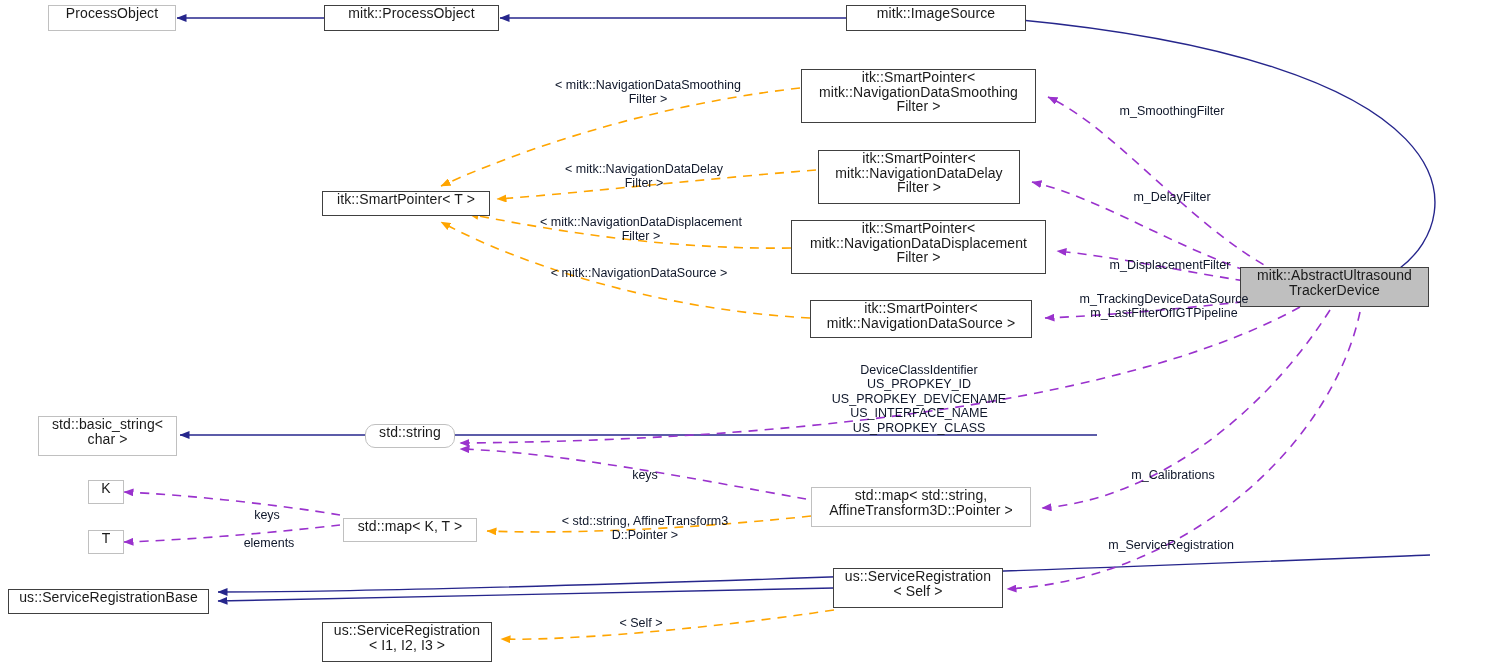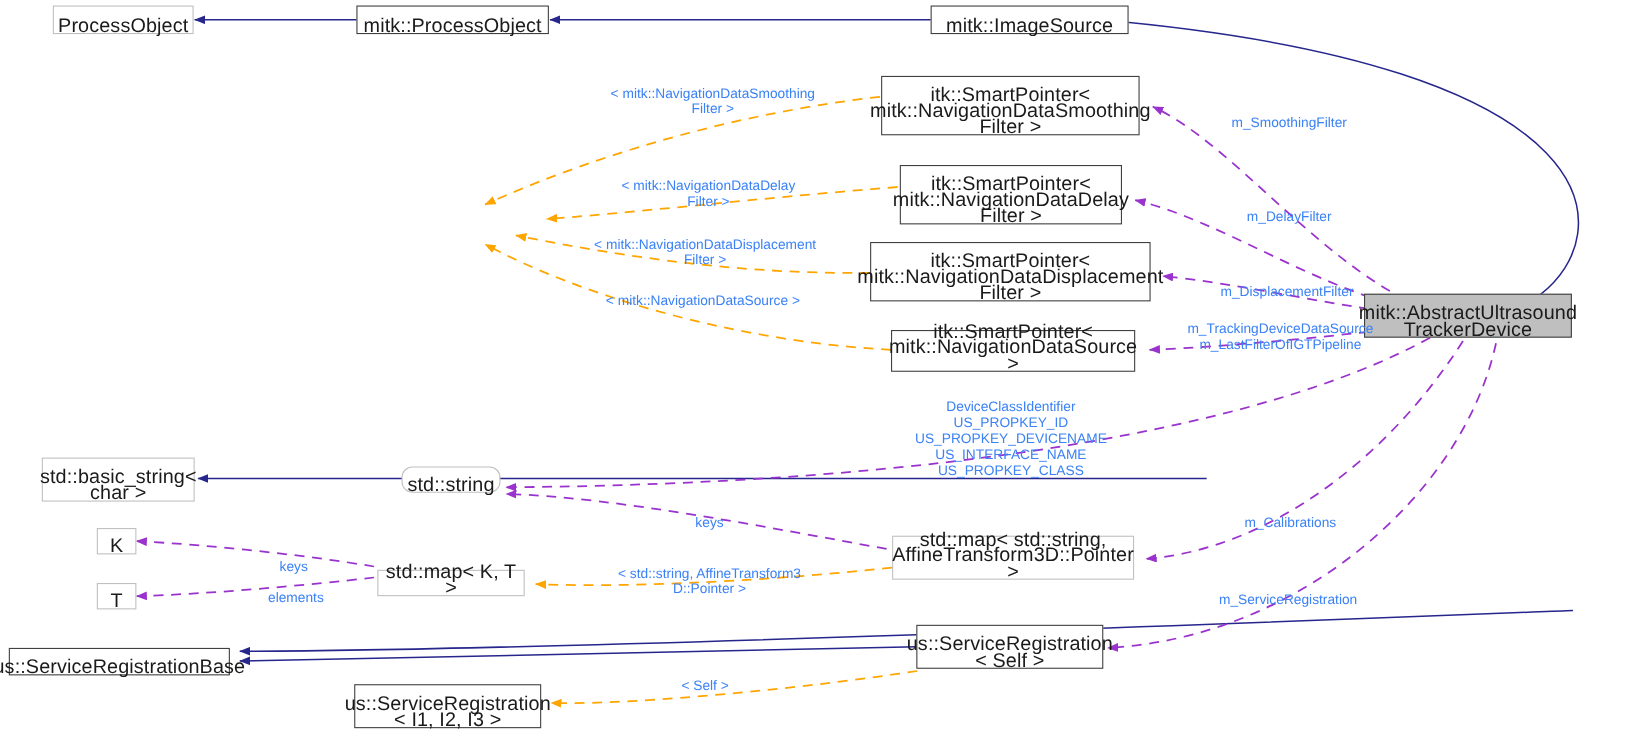--- a/index.html
+++ b/index.html
@@ -23,44 +23,44 @@
     left: 0;
     top: 0;
     width: 1485px;
     height: 669px;
     pointer-events: none;
   }
   .node {
     position: absolute;
     box-sizing: border-box;
     display: flex;
-    align-items: flex-end;
+    align-items: flex-start;
     justify-content: center;
     text-align: center;
     background: #ffffff;
     border: 1px solid #c0c0c0;
     color: #1a1a1a;
-    font-size: 18px;
+    font-size: 14px;
     line-height: 14.5px;
     letter-spacing: 0.1px;
     white-space: pre-line;
     padding: 0 3px;
   }
   .node.dark {
     border: 1px solid #404040;
   }
   .node.highlight {
     background: #bfbfbf;
     border: 1px solid #404040;
   }
   .edge-label {
     position: absolute;
     font-size: 12.5px;
     line-height: 14.5px;
-    color: #3b82f6;
+    color: #0f172a;
     text-align: center;
     white-space: pre-line;
     transform: translateX(-50%);
     background: transparent;
   }
 </style>
 </head>
 <body>
 
 <div id="diagram">
@@ -138,20 +138,23 @@
     <span>itk::SmartPointer&lt;
  mitk::NavigationDataDisplacement
 Filter &gt;</span>
   </div>
 
   <div class="node dark" style="left:810px; top:300px; width:222px; height:38px;">
     <span>itk::SmartPointer&lt;
  mitk::NavigationDataSource &gt;</span>
   </div>
 
+  <div class="node dark" style="left:322px; top:191px; width:168px; height:25px;">
+    <span>itk::SmartPointer&lt; T &gt;</span>
+  </div>
 
   <div class="node" style="left:38px; top:416px; width:139px; height:40px;">
     <span>std::basic_string&lt;
 char &gt;</span>
   </div>
 
   <div class="node" style="left:365px; top:424px; width:90px; height:24px;border-radius:10px;">
     <span>std::string</span>
   </div>
 

